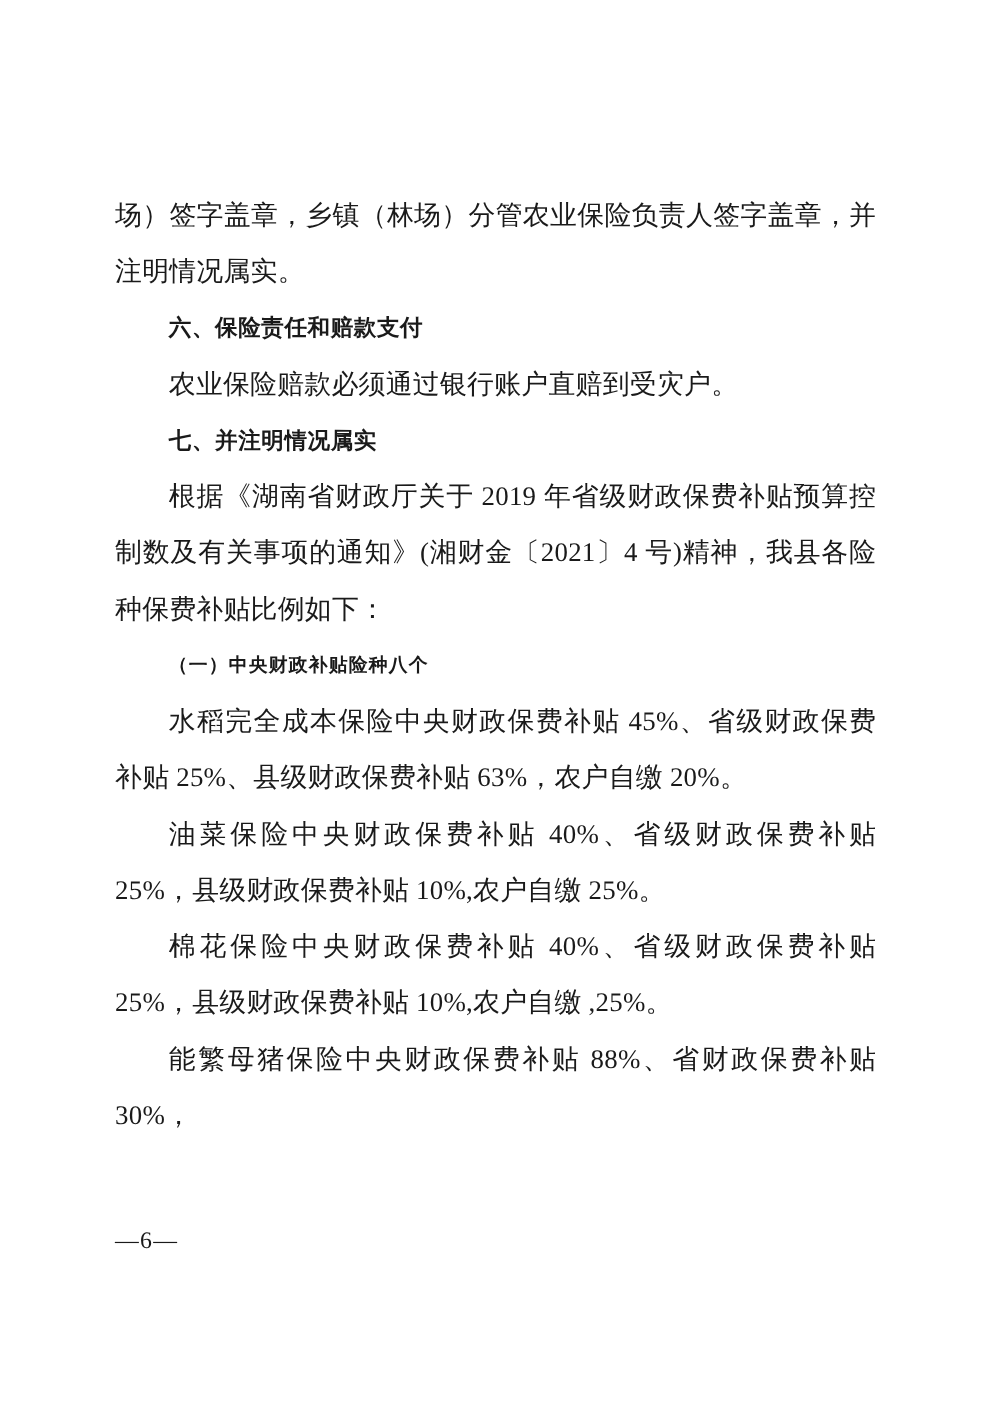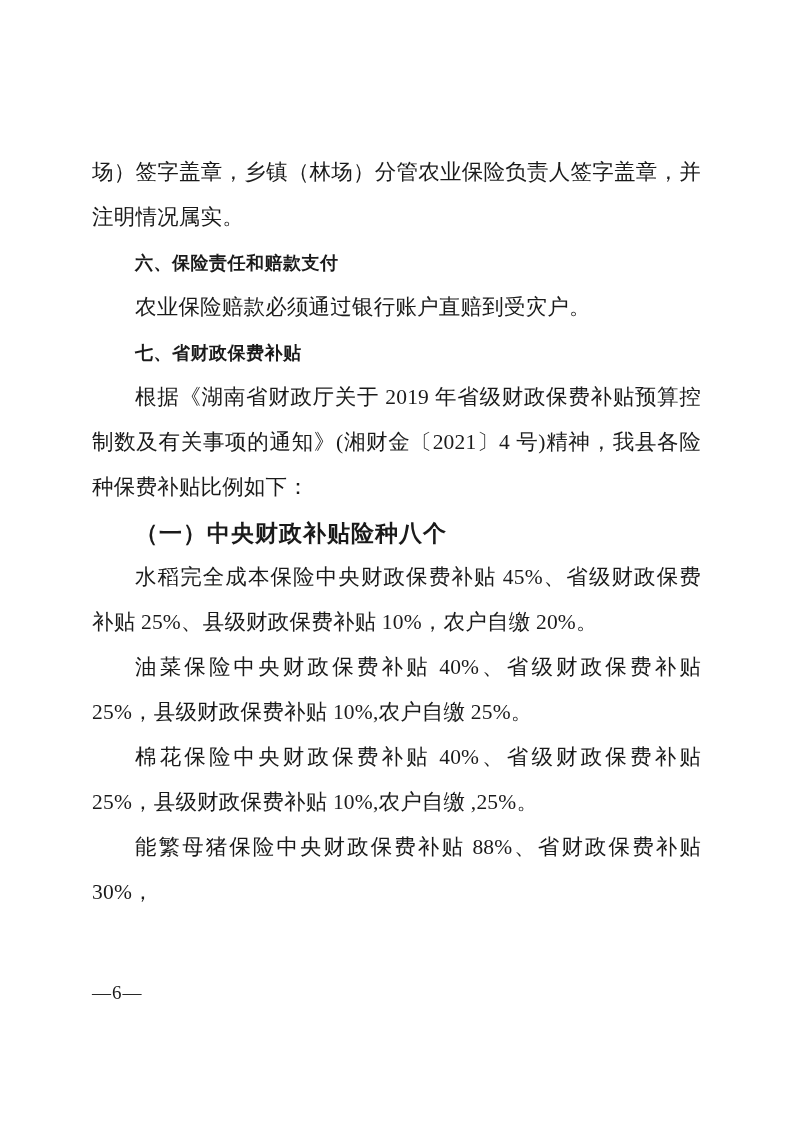--- a/index.html
+++ b/index.html
@@ -42,43 +42,43 @@
     font-family: "DejaVu Sans", "Liberation Sans", sans-serif;
     font-weight: 600;
     font-size: 18px;
     letter-spacing: 0.5px;
   }
   .subheading {
     margin: 0;
     text-indent: 43px;
     font-family: "DejaVu Serif", "Liberation Serif", serif;
     font-weight: bold;
-    font-size: 23px;
+    font-size: 15px;
     letter-spacing: 1px;
   }
   .page-number {
     position: absolute;
     left: 92px;
     bottom: 78px;
     font-size: 19px;
     font-family: "Liberation Serif", serif;
     color: #1a1a1a;
     letter-spacing: 1px;
   }
 </style>
 </head>
 <body>
 
 <div class="page">
   <div class="doc-body">
     <p class="para">场）签字盖章，乡镇（林场）分管农业保险负责人签字盖章，并注明情况属实。</p>
     <p class="heading">六、保险责任和赔款支付</p>
     <p class="para indent">农业保险赔款必须通过银行账户直赔到受灾户。</p>
-    <p class="heading">七、省财政保费补贴</p>
+    <p class="heading">七、并注明情况属实</p>
     <p class="para indent">根据《湖南省财政厅关于 2019 年省级财政保费补贴预算控制数及有关事项的通知》(湘财金〔2021〕4 号)精神，我县各险种保费补贴比例如下：</p>
     <p class="subheading">（一）中央财政补贴险种八个</p>
-    <p class="para indent">水稻完全成本保险中央财政保费补贴 45%、省级财政保费补贴 25%、县级财政保费补贴 10%，农户自缴 20%。</p>
+    <p class="para indent">水稻完全成本保险中央财政保费补贴 45%、省级财政保费补贴 25%、县级财政保费补贴 63%，农户自缴 20%。</p>
     <p class="para indent">油菜保险中央财政保费补贴 40%、省级财政保费补贴 25%，县级财政保费补贴 10%,农户自缴 25%。</p>
     <p class="para indent">棉花保险中央财政保费补贴 40%、省级财政保费补贴 25%，县级财政保费补贴 10%,农户自缴 ,25%。</p>
     <p class="para indent">能繁母猪保险中央财政保费补贴 88%、省财政保费补贴 30%，</p>
   </div>
   <div class="page-number">—6—</div>
 </div>
 
 </body></html>

